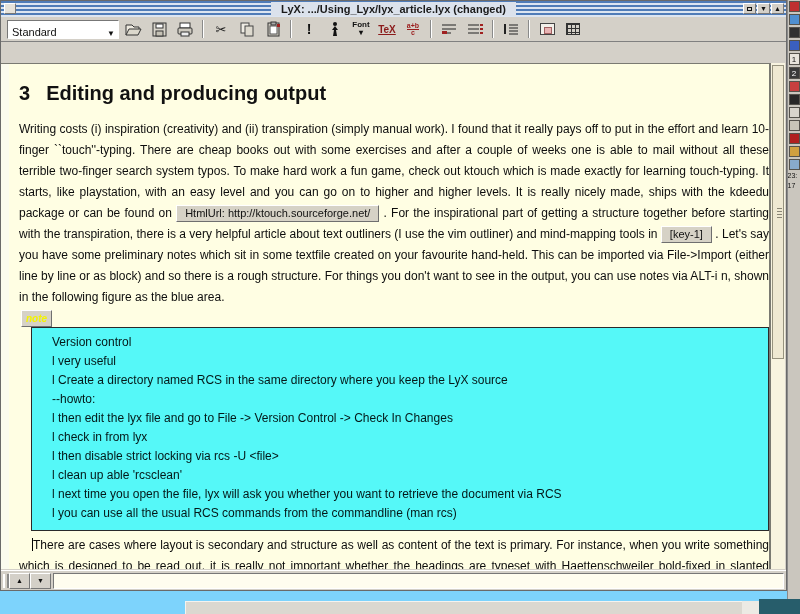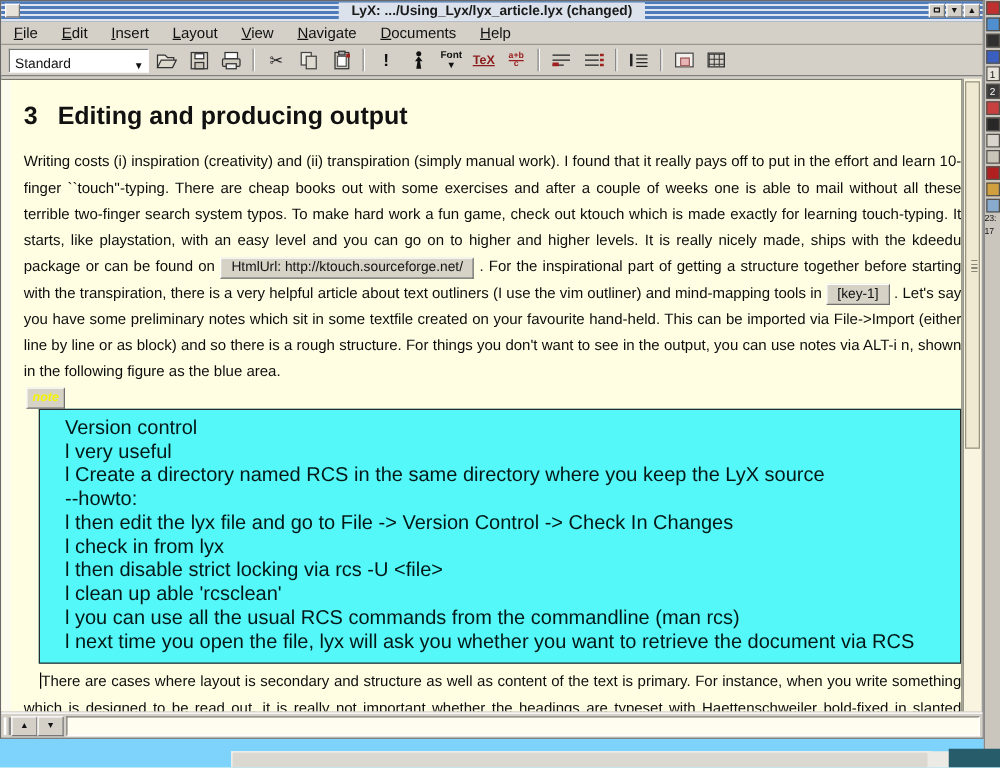--- a/index.html
+++ b/index.html
@@ -60,21 +60,21 @@
   .heading { margin:18px 0 14px 0; font-size:20px; font-weight:bold; color:#111; }
   .heading .num { margin-right:16px; }
   .para { font-size:12px; line-height:21px; text-align:justify; color:#0d0d0d; width:750px; }
   .para2 { text-align:justify; text-align-last:justify; text-indent:13px; margin-top:4px; }
   .chip { display:inline-block; background:#d6d2c6; border:1px solid; border-color:#fff #6f6f6f #6f6f6f #fff;
     font-size:11px; line-height:13px; padding:1px 8px; color:#111; text-indent:0; }
   .note-chip { display:inline-block; background:#d6d2c6; border:1px solid; border-color:#fff #6f6f6f #6f6f6f #fff;
     font-size:10px; font-weight:bold; line-height:11px; padding:2px 4px; color:#f4f400; margin:0 0 0 2px;font-style:italic; }
   .note-box { margin-left:12px; width:738px; background:#55f8f8; border:1px solid #2a2a2a;
     padding:5px 0 7px 20px; }
-  .note-line { font-size:16px; line-height:19px; color:#041818; white-space:nowrap; }
+  .note-line { font-size:12px; line-height:19px; color:#041818; white-space:nowrap; }
   .caret { display:inline-block; width:1px; height:13px; background:#000; vertical-align:-2px; }
 
   
   .scrollbar { position:absolute; top:62px; right:1px; bottom:21px; width:15px;
     background:#f8f4e0; border-left:1px solid #7a7a72; }
   .scroll-thumb { position:absolute; left:1px; right:1px; top:2px; height:294px;
     background:#efe9d2; border:1px solid #97937f; }
   .thumb-grip { position:absolute; left:4px; top:142px; width:5px; height:10px;
     background:repeating-linear-gradient(180deg,#8a8676 0 1px,transparent 1px 3px); }
 
@@ -112,30 +112,20 @@
     <div class="titlebar">
       <div class="tb-menu-btn"></div>
       <div class="tb-title">LyX: .../Using_Lyx/lyx_article.lyx (changed)</div>
       <div class="tb-buttons">
         <div class="tb-btn"><span class="box"></span></div>
         <div class="tb-btn">▼</div>
         <div class="tb-btn">▲</div>
       </div>
     </div>
 
-    <div class="menubar">
-      <span class="menu-item">File</span>
-      <span class="menu-item">Edit</span>
-      <span class="menu-item">Insert</span>
-      <span class="menu-item">Layout</span>
-      <span class="menu-item">View</span>
-      <span class="menu-item">Navigate</span>
-      <span class="menu-item">Documents</span>
-      <span class="menu-item">Help</span>
-    </div>
 
     <div class="toolbar">
       <div class="combo">
         <span class="combo-value">Standard</span>
         <span class="combo-arrow">▼</span>
       </div>
       <div class="tool-btn">
         <svg width="18" height="15">
             <path d="M2 13 V3 H8 L10 5 H15 V7" fill="#ece8de" stroke="#333" stroke-width="1"></path>
             <path d="M2 13 L5 7 H17 L14 13 Z" fill="#dcd8cc" stroke="#333" stroke-width="1"></path>
@@ -255,22 +245,22 @@
         </div>
         <div class="note-box">
           <div class="note-line">Version control</div>
           <div class="note-line">l very useful</div>
           <div class="note-line">l Create a directory named RCS in the same directory where you keep the LyX source</div>
           <div class="note-line">--howto:</div>
           <div class="note-line">l then edit the lyx file and go to File -&gt; Version Control -&gt; Check In Changes</div>
           <div class="note-line">l check in from lyx</div>
           <div class="note-line">l then disable strict locking via rcs -U &lt;file&gt;</div>
           <div class="note-line">l clean up able 'rcsclean'</div>
+          <div class="note-line">l next time you open the file, lyx will ask you whether you want to retrieve the document via RCS</div>
           <div class="note-line">l you can use all the usual RCS commands from the commandline (man rcs)</div>
-          <div class="note-line">l next time you open the file, lyx will ask you whether you want to retrieve the document via RCS</div>
         </div>
         <div class="para para2"><span class="caret"></span><span>There are cases where layout is secondary and structure as well as content of the text is primary. For instance, when you write something which is designed to be read out, it is really not important whether the headings are typeset with Haettenschweiler bold-fixed in slanted format with underlining, no one will notice. Also, in many reports, there won't be extra credits for cute layout. Even documents like CVs tend to be optimised for quick, structured access to the significant data, '. If on the other hand you are more into producing art with a wordprocessor, you are possibly</span></div>
       </div>
     </div>
 
     <div class="scrollbar">
       <div class="scroll-thumb">
         <div class="thumb-grip"></div>
       </div>
     </div>

